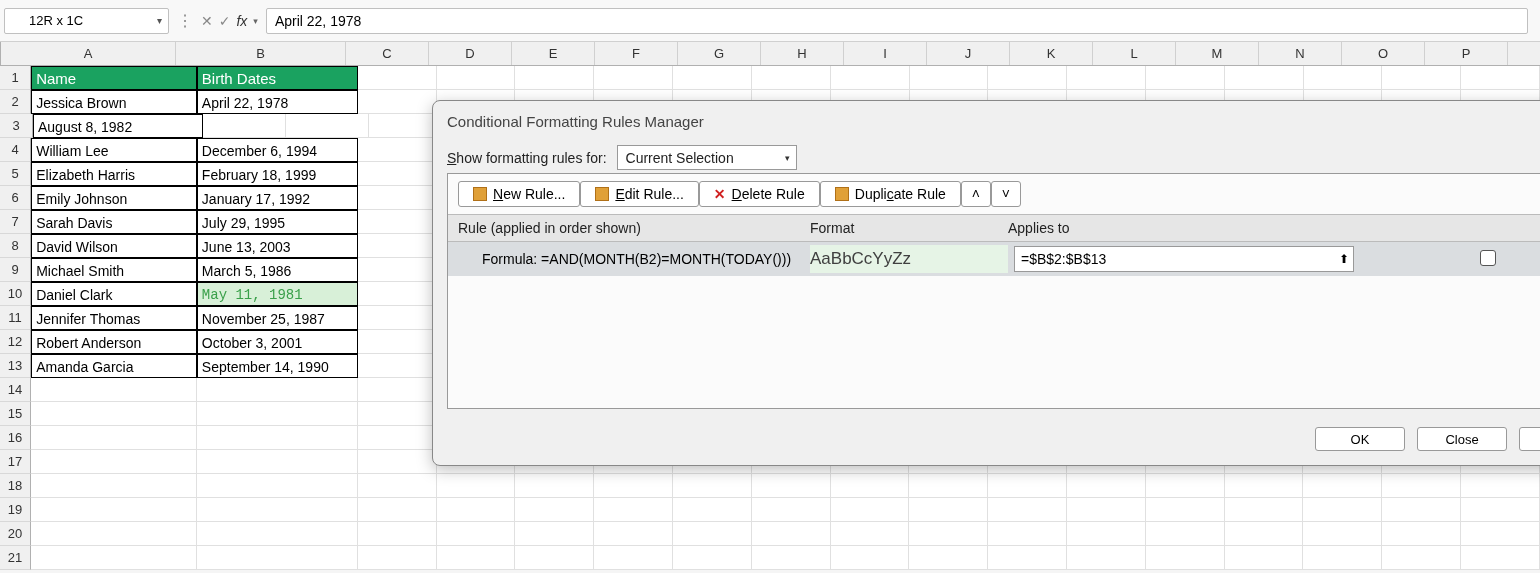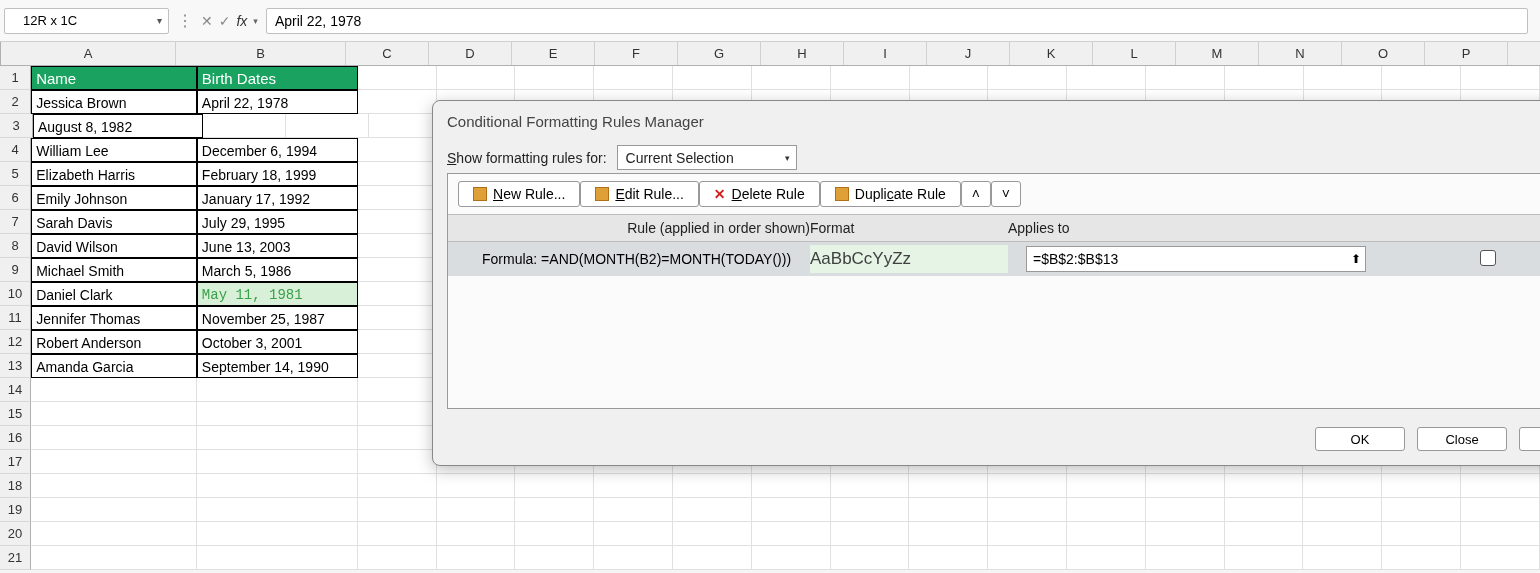--- a/index.html
+++ b/index.html
@@ -1,20 +1,20 @@
 <!DOCTYPE html>
 <html><head>
   <meta charset="utf-8">
   <style>
     * { box-sizing: border-box; margin: 0; padding: 0; font-family: "Segoe UI", Arial, sans-serif; }
     body { background: #f5f5f5; width: 1540px; height: 573px; overflow: hidden; position: relative; }
 
     
     .topbar { background: #f8f8f8; border-bottom: 1px solid #d0d0d0; height: 42px; display: flex; align-items: center; padding: 0 4px; gap: 8px; }
-    .name-box { width: 165px; height: 26px; background: #fff; border: 1px solid #c0c0c0; border-radius: 2px; display: flex; align-items: center; padding: 0 18px; font-size: 13px; position: relative; }
+    .name-box { width: 165px; height: 26px; background: #fff; border: 1px solid #c0c0c0; border-radius: 2px; display: flex; align-items: center; padding: 0 24px; font-size: 13px; position: relative; }
     .name-box .dd { position: absolute; right: 6px; font-size: 10px; color: #555; }
     .vsep { color: #888; font-size: 16px; }
     .fx-group { display: flex; align-items: center; gap: 6px; }
     .fx-btn { color: #888; font-size: 14px; cursor: pointer; }
     .fx-label { font-style: italic; font-size: 14px; color: #333; }
     .fx-dd { font-size: 9px; color: #666; }
     .formula-input { flex: 1; height: 26px; background: #fff; border: 1px solid #c0c0c0; border-radius: 2px; padding: 0 8px; font-size: 14px; display: flex; align-items: center; margin-right: 8px; }
 
     
     .sheet { position: relative; background: #fff; }
@@ -45,29 +45,29 @@
     .scope-dd .arr { position: absolute; right: 6px; font-size: 9px; color: #333; }
     .rules-box { border: 1px solid #999; background: #fbfbfb; height: 236px; }
     .rb-toolbar { display: flex; padding: 7px 10px; align-items: center; }
     .tb-btn { height: 26px; background: #fff; border: 1px solid #999; border-radius: 3px; padding: 0 14px; font-size: 14px; display: flex; align-items: center; gap: 6px; cursor: pointer; }
     .tb-btn .u { text-decoration: underline; }
     .tb-small { width: 30px; justify-content: center; padding: 0; }
     .tb-icon { width: 14px; height: 14px; display: inline-block; }
     .icon-grid { background: linear-gradient(#e0a038,#e0a038); border: 1px solid #b07018; }
     .icon-x { color: #d02020; font-weight: bold; }
     .rb-header { display: flex; background: #e6e6e6; border-top: 1px solid #bbb; border-bottom: 1px solid #bbb; height: 28px; font-size: 14px; color: #222; align-items: center; }
-    .rbh1 { width: 362px; padding-left: 10px; text-align: right; }
+    .rbh1 { width: 362px; padding-left: 10px; }
     .rbh2 { width: 198px; }
     .rbh3 { width: 360px; }
     .rbh4 { flex: 1; text-align: right; font-family: Liberation Serif, serif; }
     .rb-row { display: flex; background: #dadde0; height: 34px; align-items: center; font-size: 14px; }
     .rbr1 { width: 362px; padding-left: 34px; }
     .rbr2 { width: 198px; color: #404040; font-size: 17px; text-align: left; background: #e6f4e6; height: 28px; line-height: 28px; margin: 17px 0; }
     .rbr3 { width: 360px; padding-left: 6px; }
-    .applies-input { width: 340px; height: 26px; background: #fff; border: 1px solid #999; display: flex; align-items: center; padding: 0 6px; position: relative; font-size: 14px; margin-left: 12px; }
+    .applies-input { width: 340px; height: 26px; background: #fff; border: 1px solid #999; display: flex; align-items: center; padding: 0 6px; position: relative; font-size: 14px; }
     .applies-input .pick { position: absolute; right: 4px; font-size: 12px; }
     .rbr4 { flex: 1; text-align: center; }
     .cb { width: 16px; height: 16px; border: 1px solid #555; border-radius: 3px; background: #fff; display: inline-block; }
     .dlg-footer { display: flex; justify-content: flex-end; gap: 12px; padding: 8px 14px; }
     .ft-btn { width: 90px; height: 24px; background: #fff; border: 1px solid #999; border-radius: 3px; font-size: 13px; cursor: pointer; }
     .ft-btn.disabled { color: #aaa; }
     .resize-grip { position: absolute; right: 4px; bottom: 4px; width: 12px; height: 12px; background: repeating-linear-gradient(135deg,#888 0 1px,transparent 1px 3px); }
   </style>
 </head>
 <body>

